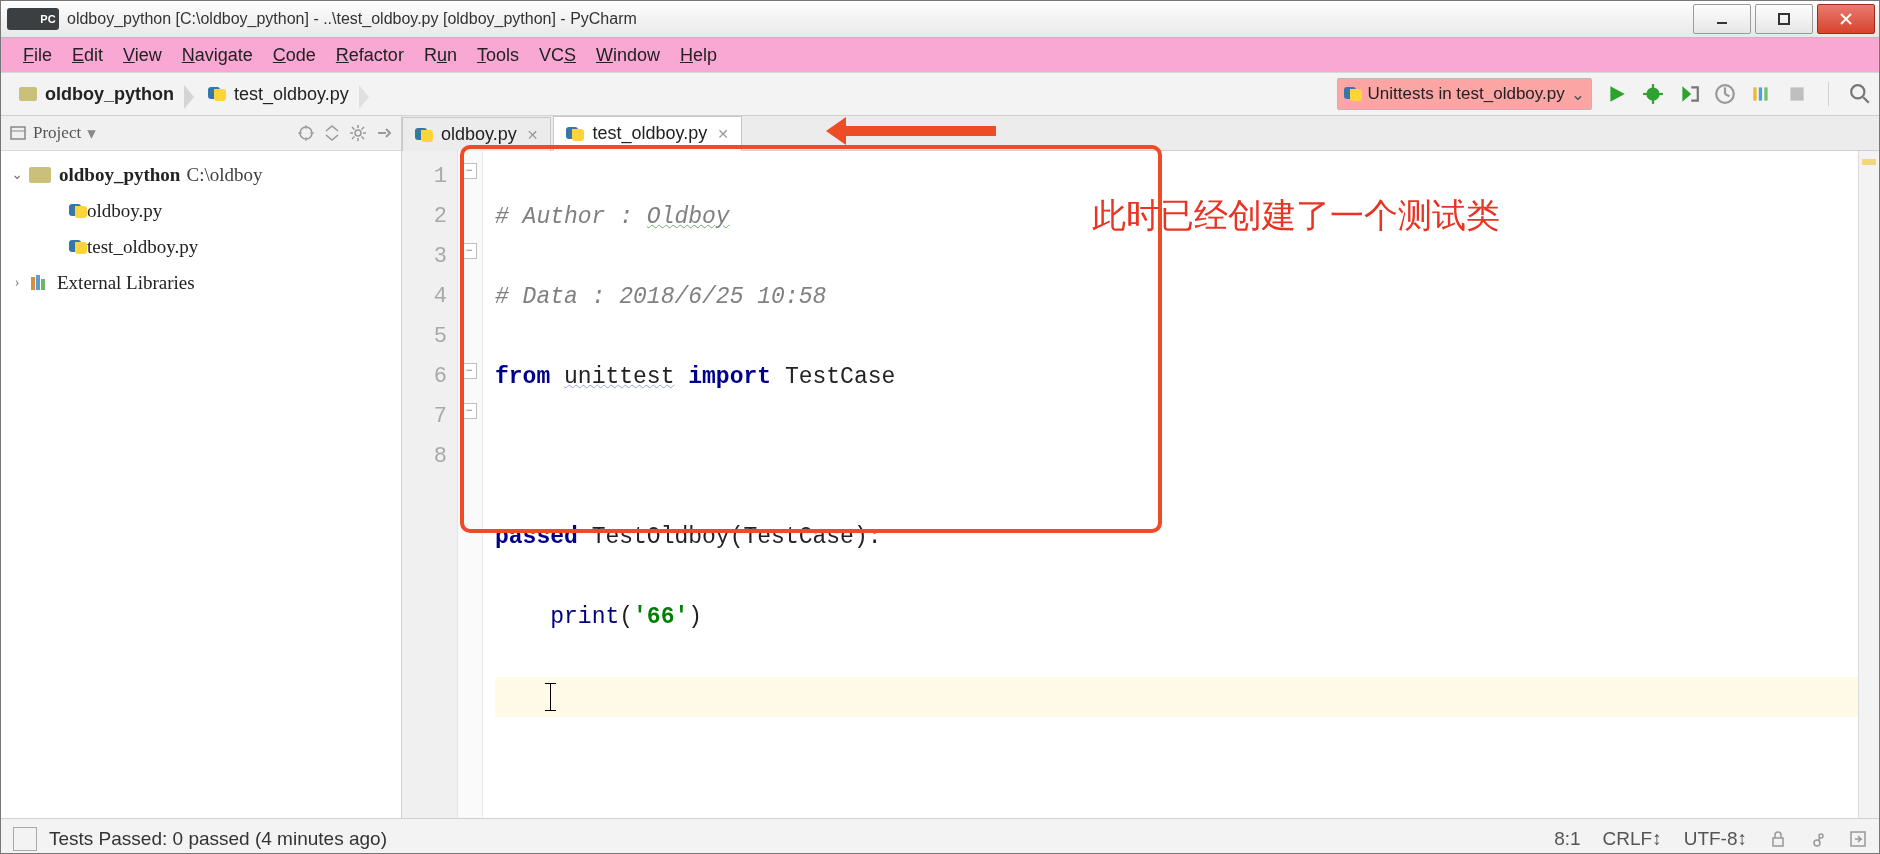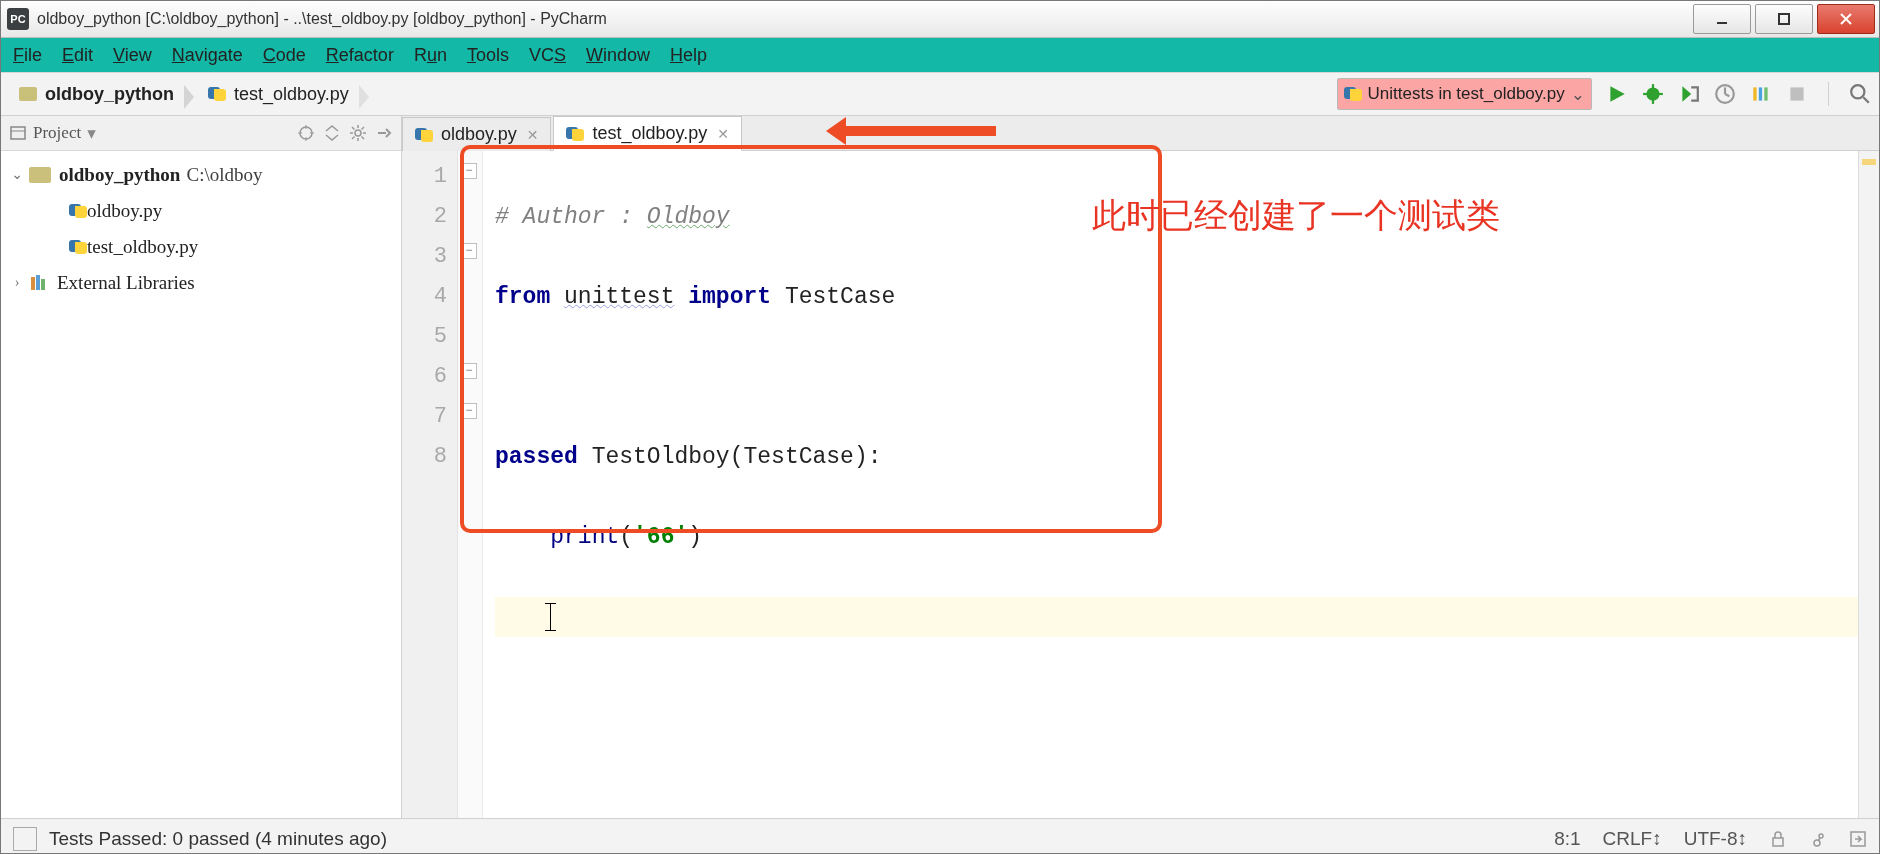--- a/index.html
+++ b/index.html
@@ -23,28 +23,28 @@
     --note-red:#e93323;
     --tree-sel:#f0f0f0;
     --title-blue:#2c7bd6;
     --title-grad-a:#f7f7f7;
     --title-grad-b:#eaeaea;
   }
   html,body{margin:0;padding:0;font-family:"Segoe UI",Arial,sans-serif;font-size:16px;color:#222;background:#fff;}
   .window{width:1880px;height:854px;position:relative;overflow:hidden;border:1px solid #777;box-sizing:border-box;}
   
   .titlebar{height:36px;background:linear-gradient(#fefefe,#e8e8e8);display:flex;align-items:center;border-bottom:1px solid #bdbdbd;}
-  .titlebar .app-icon{width:22px;height:22px;margin:0 8px 0 6px;background:#3c3f41;border-radius:3px;display:flex;align-items:center;justify-content:center;color:#fff;font-size:11px;font-weight:bold;}
+  .titlebar .app-icon{width:22px;height:22px;margin:0 8px 0 6px;background:#3c3f41;border-radius:3px;display:flex;align-items:center;justify-content:center;color:#fff;font-size:11px;font-weight:bold;padding-left:30px;}
   .titlebar .title{flex:1;font-size:16px;color:#333;}
   .win-controls{display:flex;gap:4px;padding-right:4px;}
   .win-btn{width:56px;height:28px;border:1px solid #9a9a9a;border-radius:2px;display:flex;align-items:center;justify-content:center;background:linear-gradient(#fdfdfd,#e6e6e6);}
   .win-btn.close{background:linear-gradient(#e87a6e,#d9432e);border-color:#a02b1a;color:#fff;}
   .win-btn svg{width:14px;height:14px;}
   
-  .menubar{height:34px;display:flex;align-items:center;padding:0 2px;border-bottom:1px solid #d7d7d7;background:#14b8a6;}
+  .menubar{height:34px;display:flex;align-items:center;padding:0 12px;border-bottom:1px solid #d7d7d7;background:#f9a8d4;}
   .menubar .item{padding:4px 10px;font-size:18px;color:#222;cursor:default;}
   .menubar .item u{text-decoration:underline;}
   
   .navbar{height:42px;display:flex;align-items:center;border-bottom:1px solid #d0d0d0;background:#f3f3f3;padding:0 8px;}
   .breadcrumb{display:flex;align-items:center;gap:0;font-size:18px;}
   .crumb{display:flex;align-items:center;padding:2px 12px 2px 10px;position:relative;}
   .crumb .folder-ic{width:18px;height:14px;background:#c9c07a;margin-right:8px;border-radius:2px;}
   .crumb .py-ic{width:18px;height:18px;margin-right:8px;display:inline-flex;}
   .crumb::after{content:"";position:absolute;right:-8px;top:3px;width:0;height:0;border-top:12px solid transparent;border-bottom:12px solid transparent;border-left:10px solid #d4d4d4;}
   .crumb:last-child::after{border-left-color:#e0e0e0;}
@@ -324,20 +324,21 @@
           <div>8</div>
         </div>
         <div class="fold-strip">
           <div class="fold-mark" style="top:12px;">−</div>
           <div class="fold-mark" style="top:92px;">−</div>
           <div class="fold-mark" style="top:212px;">−</div>
           <div class="fold-mark" style="top:252px;">−</div>
         </div>
         <div class="code">
 <div class="ln"><span class="cm"># Author : <span class="squig">Oldboy</span></span></div>
+<div class="ln"><span class="cm"># Data : 2018/6/25 10:58</span></div>
 <div class="ln"><span class="kw">from</span> <span class="squig-blue">unittest</span> <span class="kw">import</span> <span>TestCase</span></div>
 <div class="ln"></div>
 <div class="ln"><span class="kw">passed</span> <span>TestOldboy</span><span>(TestCase):</span></div>
 <div class="ln">    <span class="bi">print</span>(<span class="str">'66'</span>)</div>
 <div class="ln hl">    <span class="caret"></span></div>
         </div>
         <div class="vscroll">
           <div class="mark"></div>
         </div>
 

